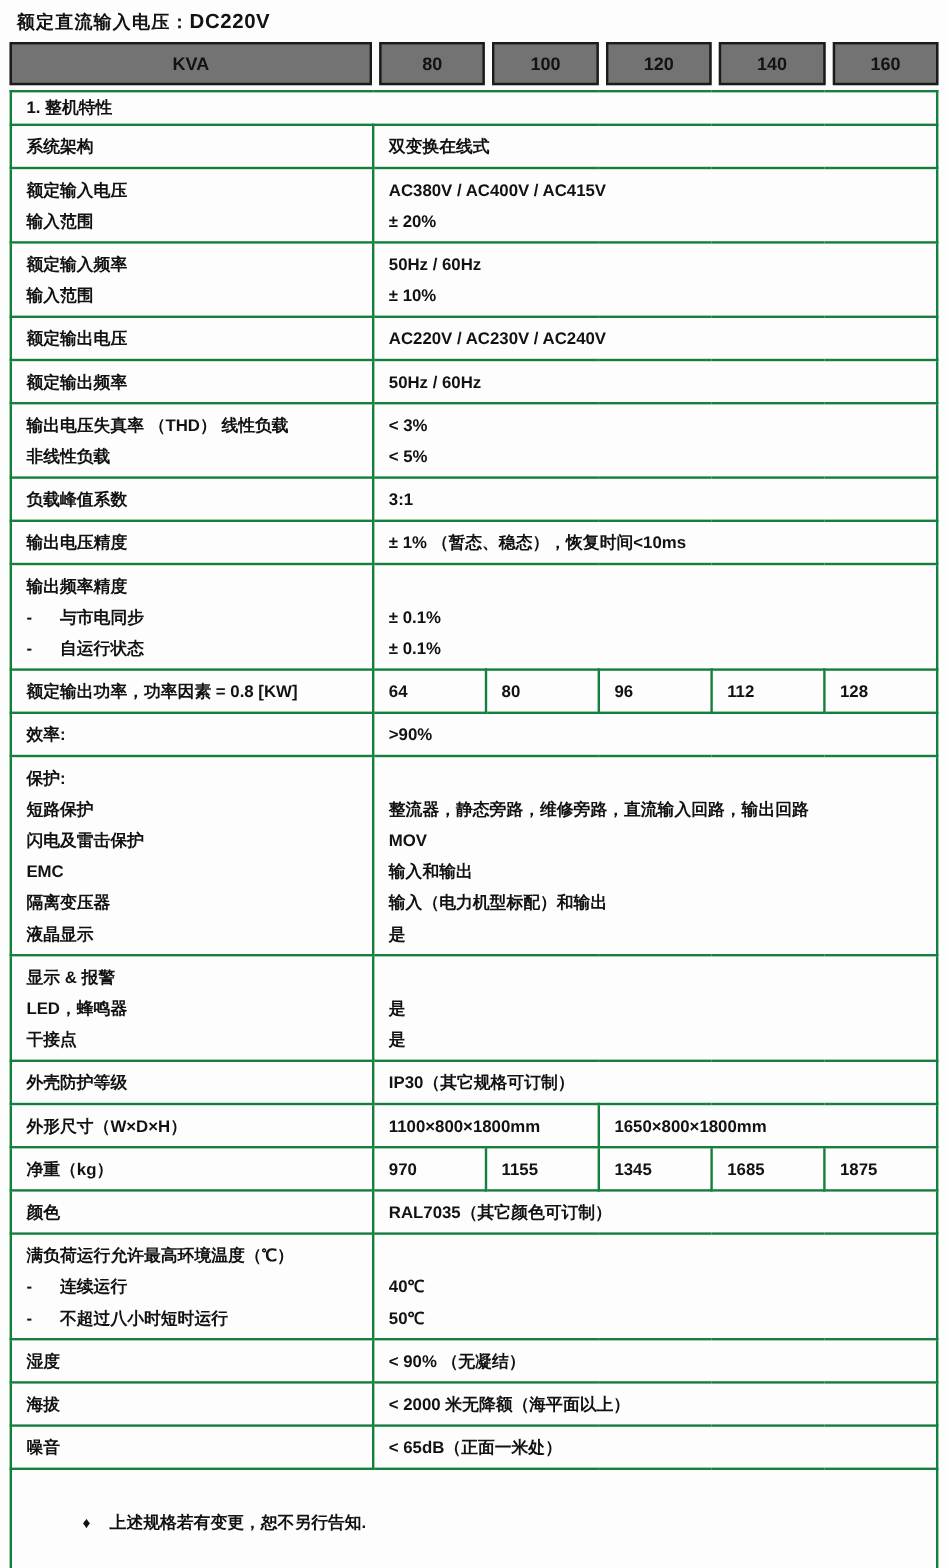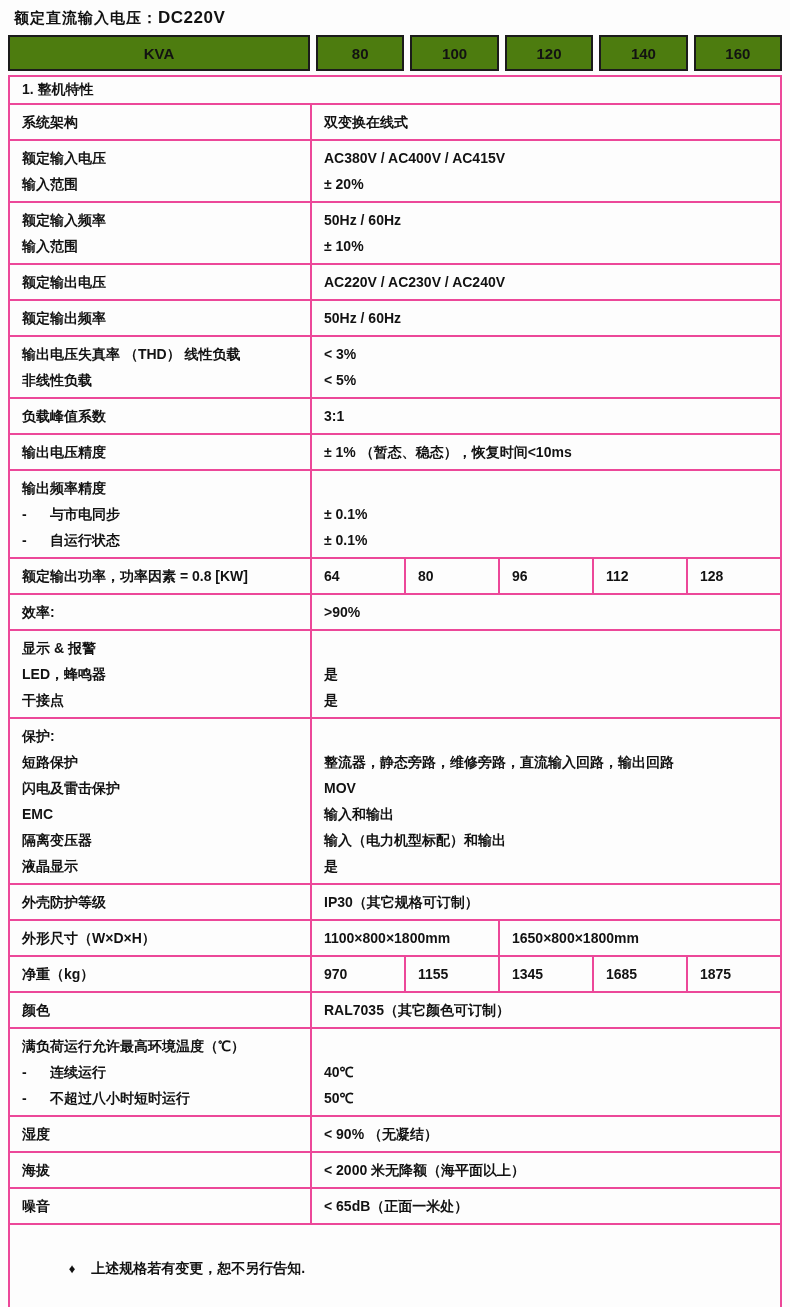--- a/index.html
+++ b/index.html
@@ -28,40 +28,40 @@
 
   
   .hdr-row {
     display: flex;
     gap: 6px;
     margin-bottom: 4px;
   }
   .hdr-cell {
     box-sizing: border-box;
     height: 36px;
-    background: #4d7c0f;
+    background: #737373;
     border: 2px solid #1b1b1b;
     display: flex;
     align-items: center;
     justify-content: center;
     font-size: 15px;
     font-weight: 700;
   }
   .hdr-kva { width: 302px; }
   .hdr-rating { flex: 1 1 0; }
 
   
   table.spec {
     width: 774px;
     border-collapse: collapse;
     table-layout: fixed;
     border: 2px solid #1b1b1b;
   }
   table.spec td {
-    border: 2px solid #ec4899;
+    border: 2px solid #15803d;
     padding: 4px 12px;
     font-size: 14px;
     font-weight: 700;
     vertical-align: middle;
     overflow: hidden;
   }
   td.section-cell {
     font-size: 15px;
     padding: 6px 12px;
   }
@@ -212,45 +212,45 @@
         <tr>
           <td>
             <div class="line">效率:</div>
           </td>
           <td colspan="5">
             <div class="line">&gt;90%</div>
           </td>
         </tr>
         <tr>
           <td>
-            <div class="line">显示 &amp; 报警</div>
-            <div class="line">LED，蜂鸣器</div>
-            <div class="line">干接点</div>
-          </td>
-          <td colspan="5">
-            <div class="line">&nbsp;</div>
-            <div class="line">是</div>
-            <div class="line">是</div>
-          </td>
-        </tr>
-        <tr>
-          <td>
             <div class="line">保护:</div>
             <div class="line">短路保护</div>
             <div class="line">闪电及雷击保护</div>
             <div class="line">EMC</div>
             <div class="line">隔离变压器</div>
             <div class="line">液晶显示</div>
           </td>
           <td colspan="5">
             <div class="line">&nbsp;</div>
             <div class="line">整流器，静态旁路，维修旁路，直流输入回路，输出回路</div>
             <div class="line">MOV</div>
             <div class="line">输入和输出</div>
             <div class="line">输入（电力机型标配）和输出</div>
+            <div class="line">是</div>
+          </td>
+        </tr>
+        <tr>
+          <td>
+            <div class="line">显示 &amp; 报警</div>
+            <div class="line">LED，蜂鸣器</div>
+            <div class="line">干接点</div>
+          </td>
+          <td colspan="5">
+            <div class="line">&nbsp;</div>
+            <div class="line">是</div>
             <div class="line">是</div>
           </td>
         </tr>
         <tr>
           <td>
             <div class="line">外壳防护等级</div>
           </td>
           <td colspan="5">
             <div class="line">IP30（其它规格可订制）</div>
           </td>

